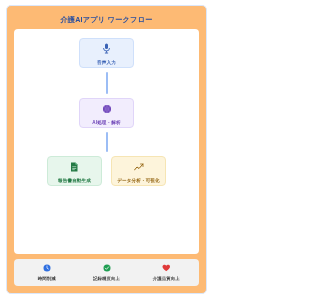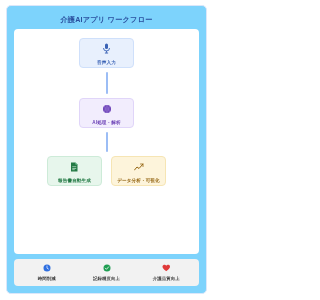--- a/index.html
+++ b/index.html
@@ -13,21 +13,21 @@
     position:relative;
     width:213px;height:300px;
     box-sizing:border-box;
     padding:5px 6px 6px 6px;
     background:#ffffff;
   }
   .card{
     position:relative;
     width:100%;height:100%;
     box-sizing:border-box;
-    background:#7dd3fc;
+    background:#fdba74;
     border:1px solid #dbe7fa;
     border-radius:5px;
     padding:6px 7px 7px 7px;
     display:flex;
     flex-direction:column;
   }
   .title{
     text-align:center;
     font-size:7.2px;
     font-weight:bold;

